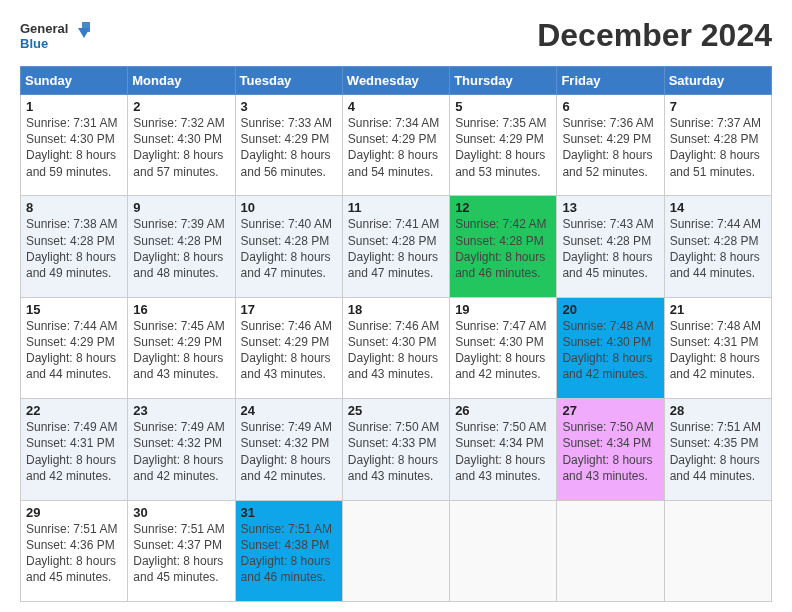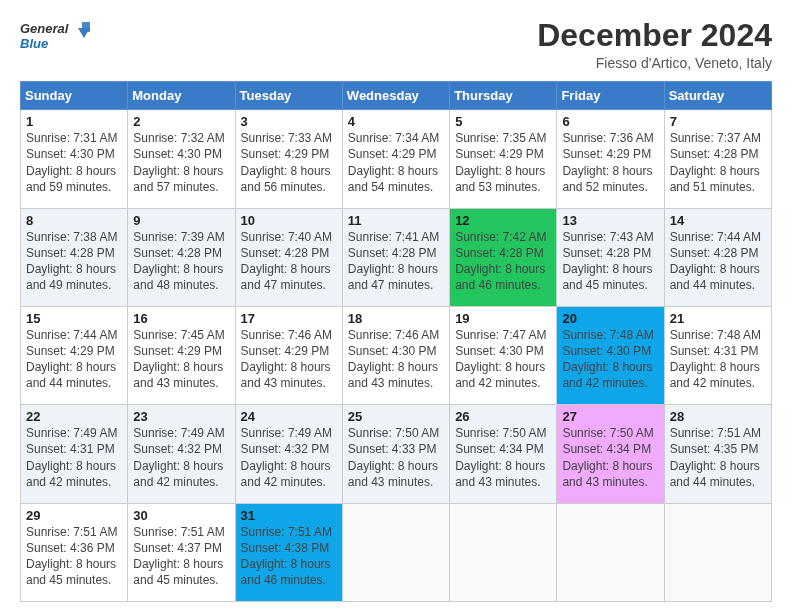--- a/index.html
+++ b/index.html
@@ -20,21 +20,20 @@
     .header {
       display: flex;
       justify-content: space-between;
       align-items: flex-start;
       margin-bottom: 10px;
     }
     .logo {
       display: flex;
       align-items: center;
       gap: 4px;
-      font-style: italic;
     }
     .title-block {
       text-align: right;
     }
     .month-title {
       font-size: 32px;
       font-weight: bold;
       color: #333;
       line-height: 1.1;
     }
@@ -96,21 +95,20 @@
     <div class="logo">
     <svg width="70" height="38" viewBox="0 0 70 38">
       <text x="0" y="15" font-size="13" font-weight="bold" fill="#333" font-family="Arial">General</text>
       <text x="0" y="30" font-size="13" font-weight="bold" fill="#1a6eb5" font-family="Arial">Blue</text>
       <polygon points="62,4 70,4 70,14 62,14" fill="#1a6eb5" opacity="0.8"></polygon>
       <polygon points="58,10 70,10 64,20" fill="#3a7bc8"></polygon>
     </svg>
   </div>
     <div class="title-block">
       <div class="month-title">December 2024</div>
-      <div class="subtitle">Fiesso d'Artico, Veneto, Italy</div>
     </div>
   </div>
 
   <table class="calendar">
     <thead>
       <tr>
       <th>Sunday</th>
           <th>Monday</th>
           <th>Tuesday</th>
           <th>Wednesday</th>

